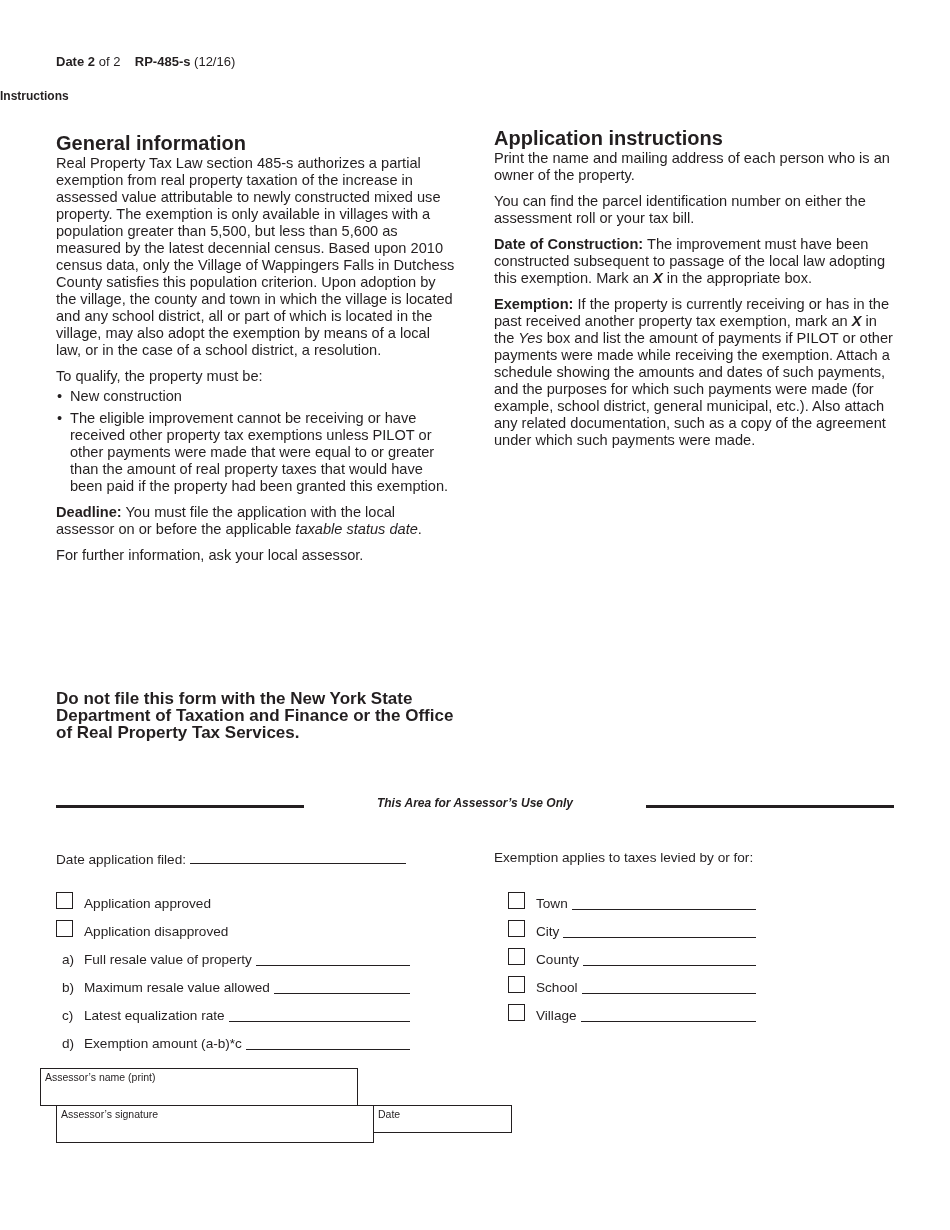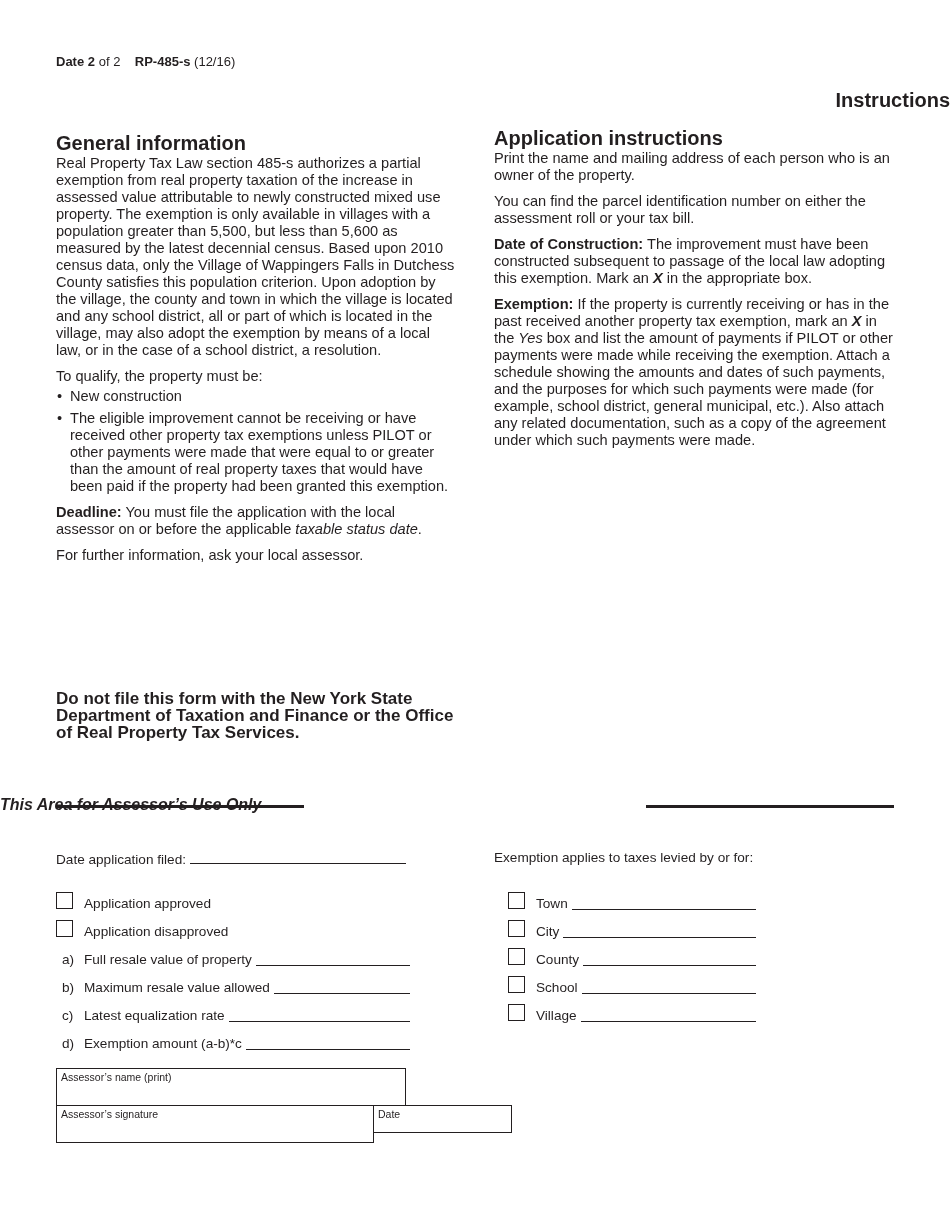--- a/index.html
+++ b/index.html
@@ -3,32 +3,32 @@
 <meta charset="utf-8">
 <style>
   html, body { margin: 0; padding: 0; background: #ffffff; }
   body {
     width: 950px; height: 1230px; position: relative; overflow: hidden;
     font-family: "Liberation Sans", sans-serif; color: #231f20;
   }
   .abs { position: absolute; }
   .hdr { left: 56px; top: 54px; font-size: 13px; }
   .hdr b { font-weight: bold; }
-  .title { left: 0; width: 950px; top: 89px; text-align: right; font-size: 20px; font-weight: bold; }
+  .title { left: 0; width: 950px; top: 89px; text-align: left; font-size: 12px; font-weight: bold; }
   .col { font-size: 14.6px; line-height: 17px; }
   .col h2 { margin: 0; font-size: 20px; font-weight: bold; line-height: 24px; }
   .col p { margin: 0 0 9px 0; }
   .left { left: 56px; top: 131px; width: 400px; }
   .right { left: 494px; top: 126px; width: 405px; }
   ul.bullets { list-style: none; margin: 0 0 9px 0; padding: 0; }
   ul.bullets li { position: relative; padding-left: 14px; margin-bottom: 5px; }
   ul.bullets li::before { content: "\2022"; position: absolute; left: 1px; top: 0; }
   .warn { left: 56px; top: 690px; width: 400px; font-size: 17px; line-height: 17px; font-weight: bold; }
   .rule { height: 3px; background: #231f20; top: 805px; }
-  .assessor-title { top: 796px; left: 0; width: 950px; font-size: 16px; font-weight: bold; font-style: italic; }
+  .assessor-title { top: 796px; left: 0; width: 950px; text-align: center; font-size: 12px; font-weight: bold; font-style: italic; }
   .form { font-size: 13.6px; }
   .line { display: inline-block; border-bottom: 1.5px solid #231f20; height: 13px; vertical-align: baseline; }
   .box { width: 17px; height: 17px; border: 1.3px solid #231f20; box-sizing: border-box; }
   .cell { border: 1.3px solid #231f20; font-size: 10.5px; padding: 2px 4px; box-sizing: border-box; vertical-align: top; }
 </style>
 </head>
 <body>
 
 <div class="abs hdr">
   <b>Date</b>
@@ -118,21 +118,21 @@
 <div class="abs form" style="left:536px; top:980px; width:220px; display:flex;">
   <span>School</span>
   <span class="line" style="flex:1; margin-left:4px;"></span>
 </div>
 <div class="abs box" style="left:508px; top:1004px;"></div>
 <div class="abs form" style="left:536px; top:1008px; width:220px; display:flex;">
   <span>Village</span>
   <span class="line" style="flex:1; margin-left:4px;"></span>
 </div>
 
-<div class="abs cell" style="left:56px; top:1068px; width:350px; height:38px;">
+<div class="abs cell" style="left:40px; top:1068px; width:318px; height:38px;">
   <span>Assessor’s name (print)</span>
 </div>
 <div class="abs cell" style="left:56px; top:1105px; width:318px; height:38px;">
   <span>Assessor’s signature</span>
 </div>
 <div class="abs cell" style="left:373px; top:1105px; width:139px; height:28px;">
   <span>Date</span>
 </div>
 
 </body></html>

